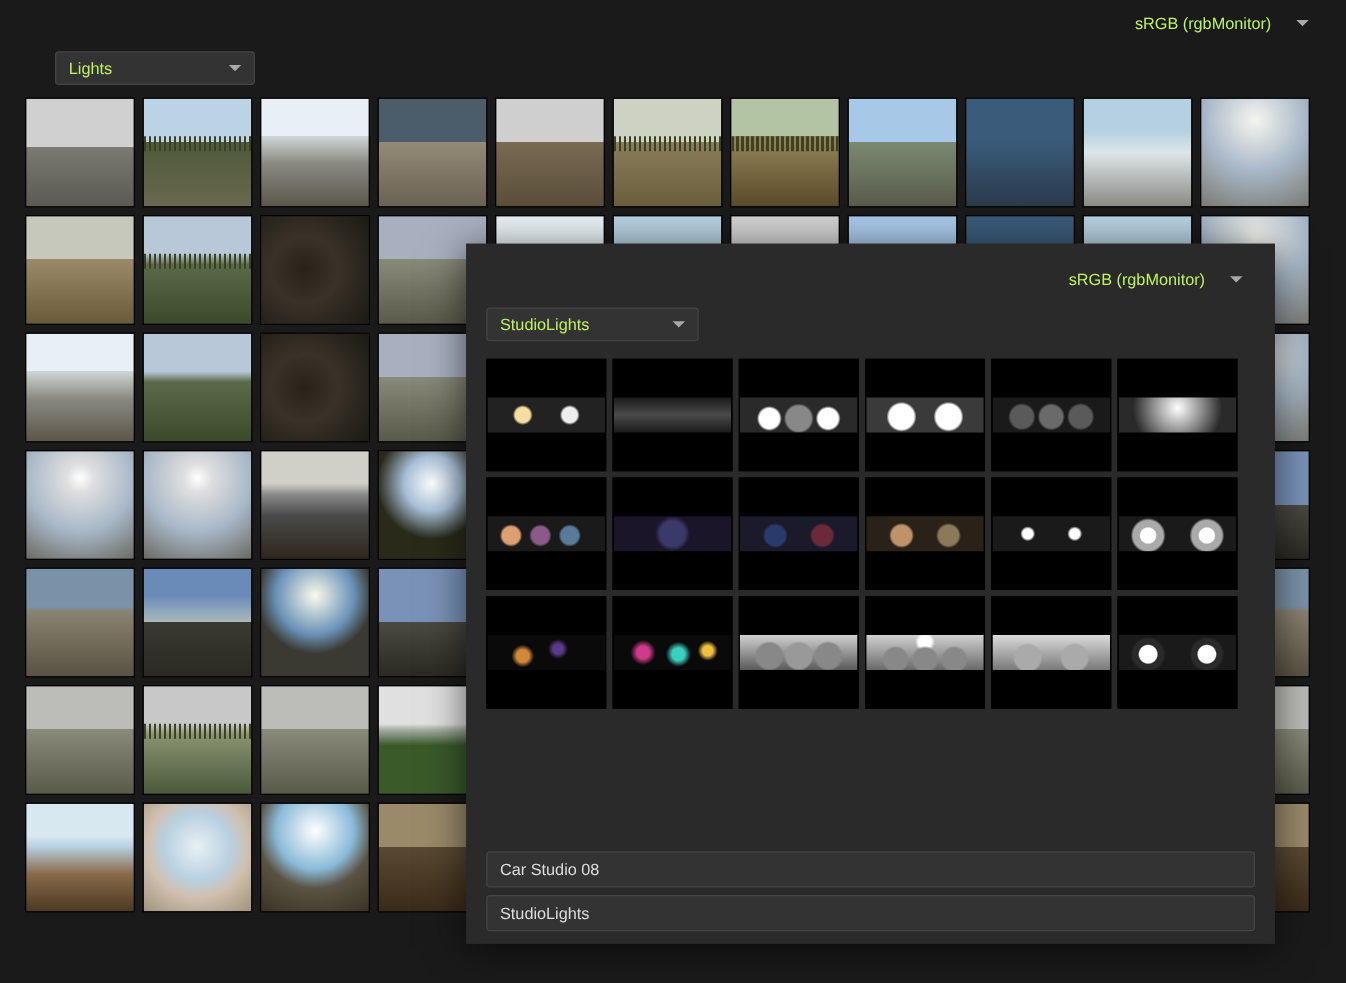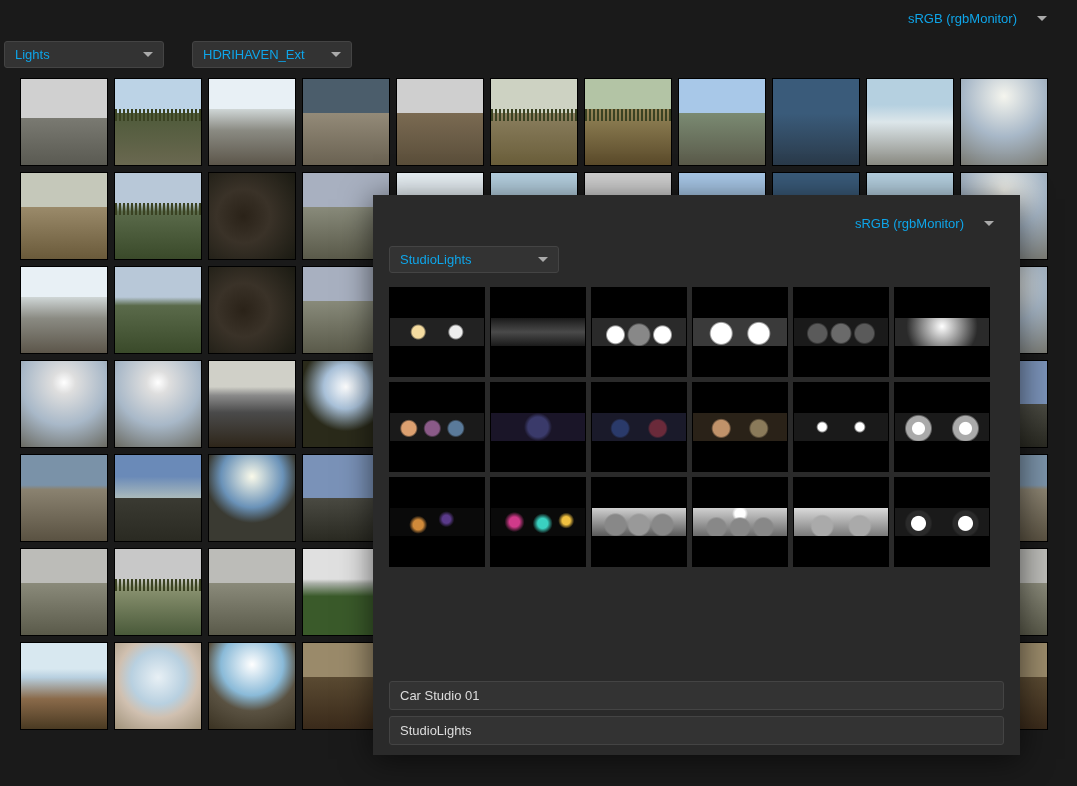--- a/index.html
+++ b/index.html
@@ -13,31 +13,32 @@
     position: relative;
   }
 
   .topbar {
     display: flex;
     justify-content: flex-end;
     padding: 6px 20px 0 20px;
   }
   .toolbar-row {
     display: flex;
-    gap: 28px;
-    padding: 10px 4px;
+    gap: 0;
+    padding: 10px 24px;
+    margin-left: 20px;
   }
 
   .dropdown {
     background: #333;
     border: 1px solid #444;
     border-radius: 3px;
     padding: 5px 10px;
     font-size: 13px;
-    color: #0ea5e9;
+    color: #bef264;
     display: flex;
     align-items: center;
     justify-content: space-between;
     min-width: 160px;
     cursor: pointer;
   }
   .dropdown.plain {
     background: transparent;
     border: none;
     min-width: 180px;
@@ -203,24 +204,20 @@
     <span>sRGB (rgbMonitor)</span>
     <span class="chevron"></span>
   </div>
 </div>
 
 <div class="toolbar-row">
   <div class="dropdown">
     <span>Lights</span>
     <span class="chevron"></span>
   </div>
-  <div class="dropdown">
-    <span>HDRIHAVEN_Ext</span>
-    <span class="chevron"></span>
-  </div>
 </div>
 
 <div class="grid">
 
   <div class="thumb">
       <div class="sky pano1"></div>
     </div>
   <div class="thumb">
       <div class="sky pano2 trees"></div>
     </div>
@@ -525,19 +522,19 @@
           <div class="sband"></div>
         </div>
       <div class="sthumb s18">
           <div class="sband"></div>
         </div>
     </div>
 
     <div style="flex:1"></div>
 
     <div class="list-row">
-      <span>Car Studio 01</span>
+      <span>Car Studio 08</span>
     </div>
     <div class="list-row">
       <span>StudioLights</span>
     </div>
   </div>
 </div>
 
 </body></html>

